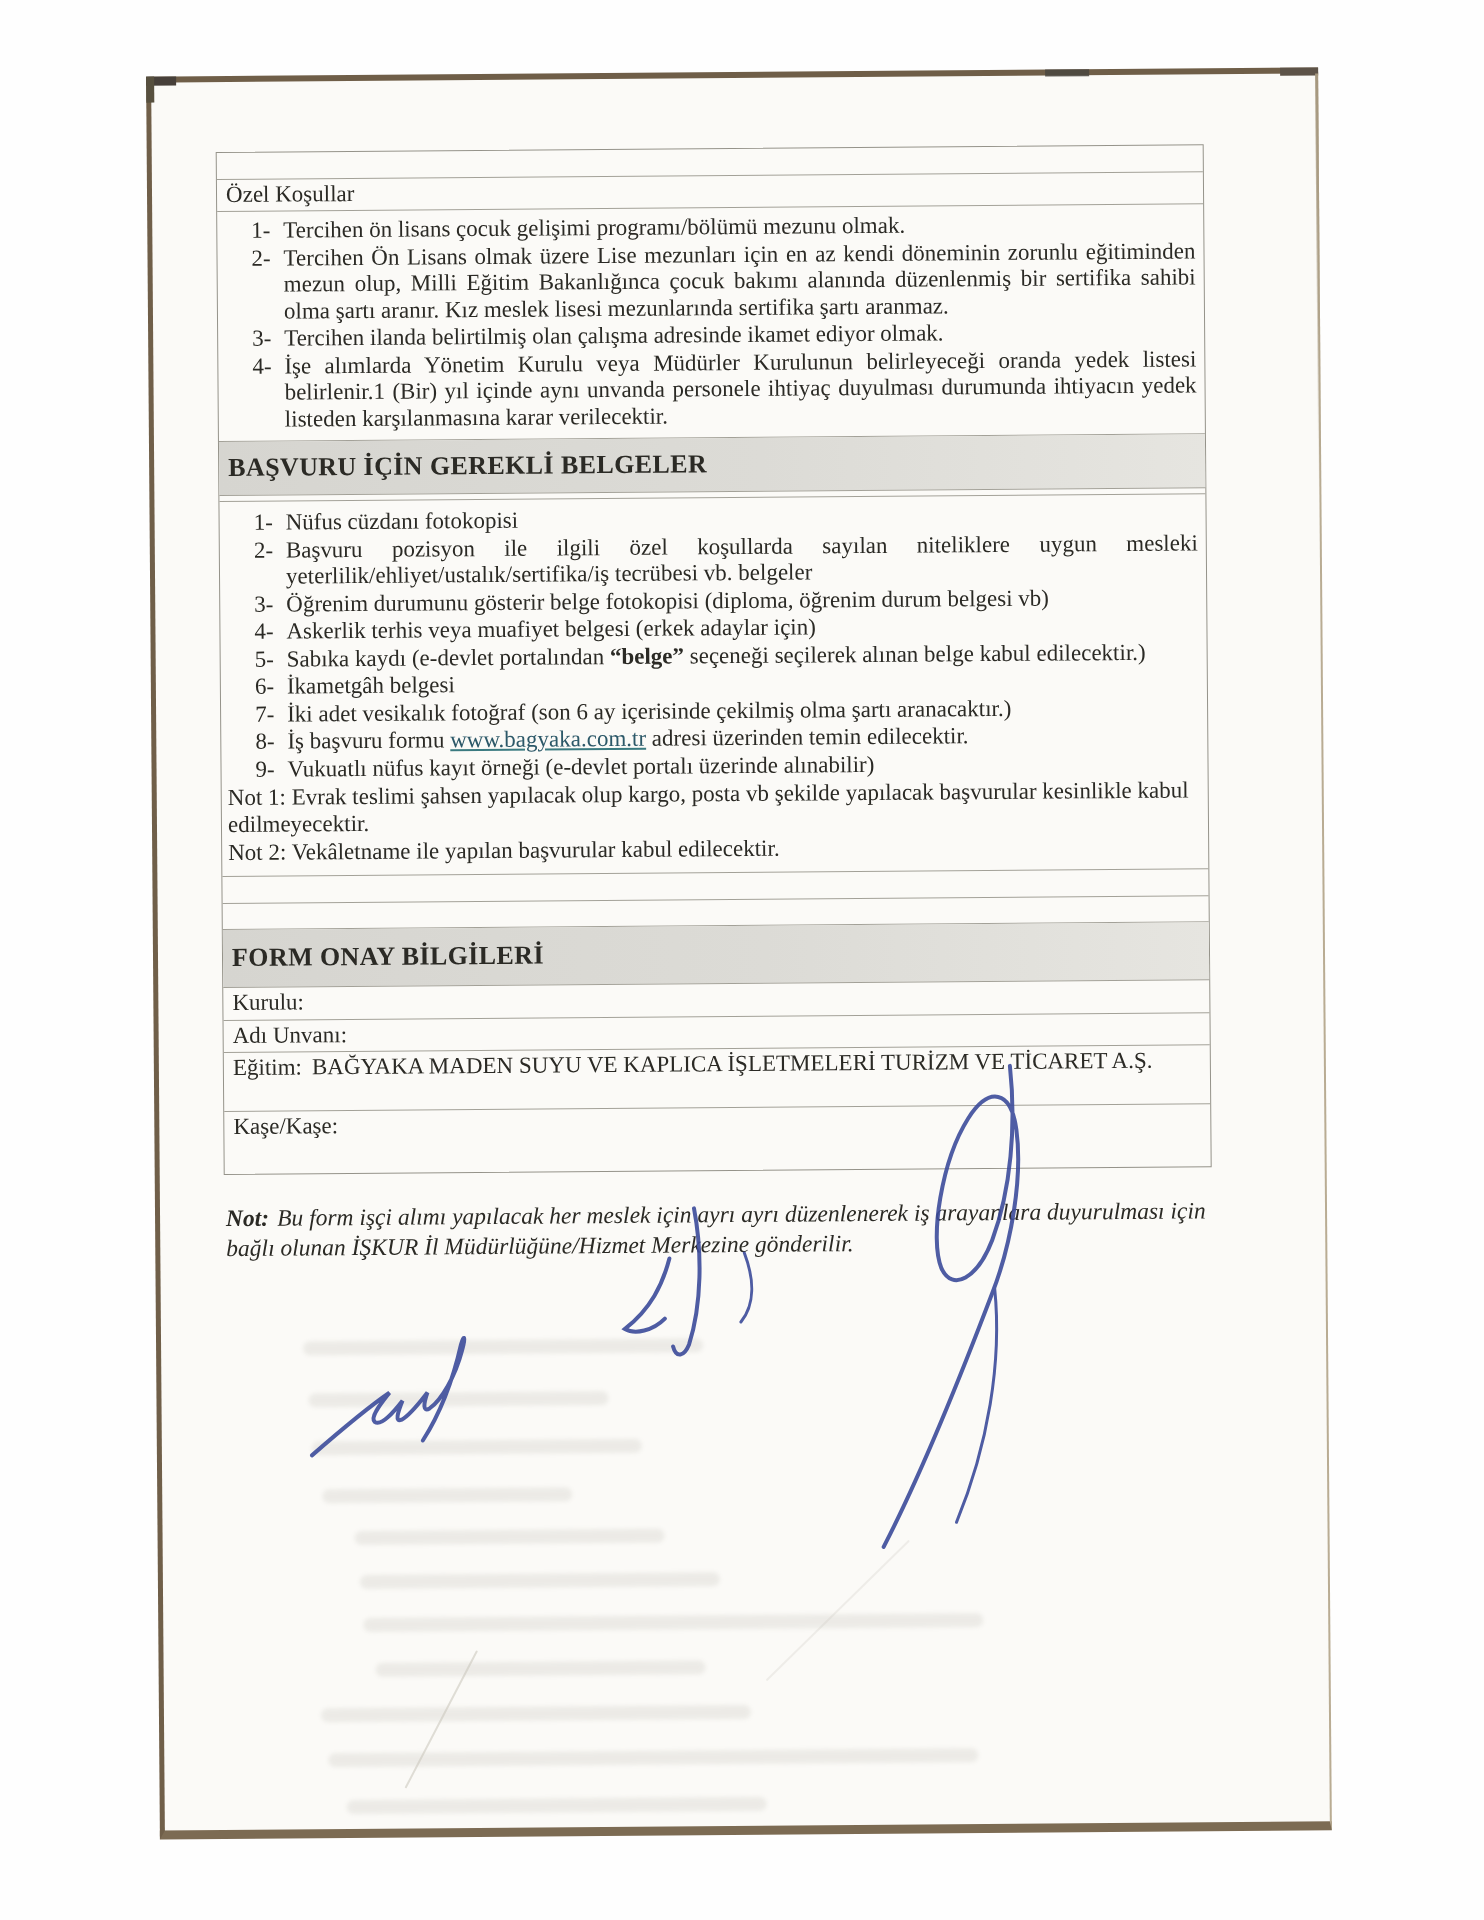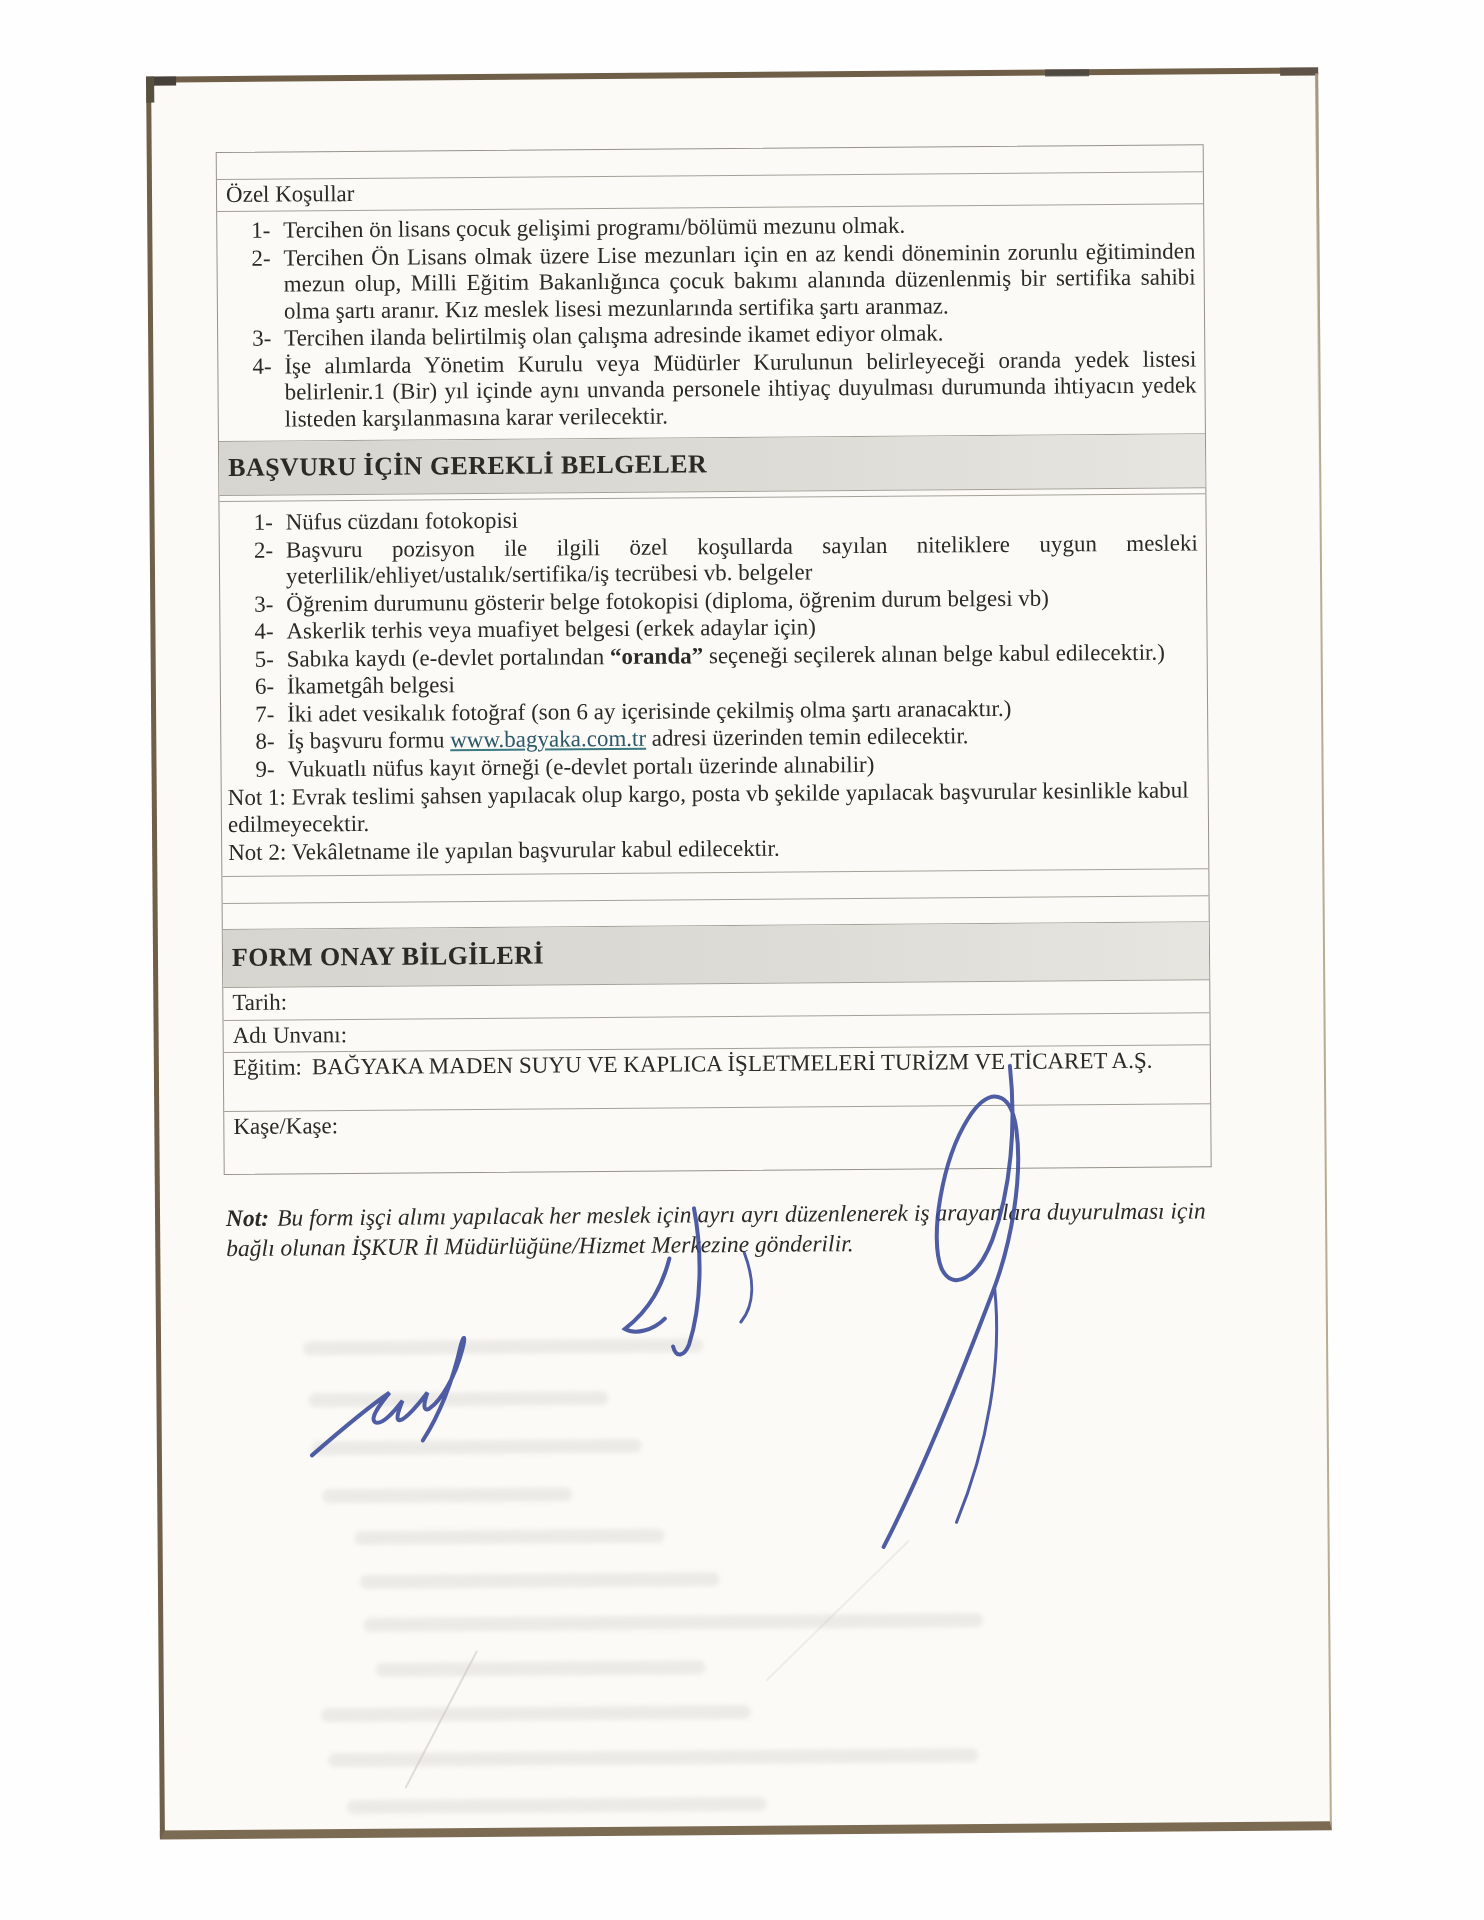--- a/index.html
+++ b/index.html
@@ -121,21 +121,21 @@
       <div class="li">
         <span class="num">3-</span>
         <span>Öğrenim durumunu gösterir belge fotokopisi (diploma, öğrenim durum belgesi vb)</span>
       </div>
       <div class="li">
         <span class="num">4-</span>
         <span>Askerlik terhis veya muafiyet belgesi (erkek adaylar için)</span>
       </div>
       <div class="li just">
         <span class="num">5-</span>
-        <span>Sabıka kaydı (e-devlet portalından </span><b>“oranda”</b><span> seçeneği seçilerek alınan belge kabul edilecektir.)</span>
+        <span>Sabıka kaydı (e-devlet portalından </span><b>“belge”</b><span> seçeneği seçilerek alınan belge kabul edilecektir.)</span>
       </div>
       <div class="li">
         <span class="num">6-</span>
         <span>İkametgâh belgesi</span>
       </div>
       <div class="li">
         <span class="num">7-</span>
         <span>İki adet vesikalık fotoğraf (son 6 ay içerisinde çekilmiş olma şartı aranacaktır.)</span>
       </div>
       <div class="li">
@@ -149,21 +149,21 @@
       <div class="note-line">Not 1: Evrak teslimi şahsen yapılacak olup kargo, posta vb şekilde yapılacak başvurular kesinlikle kabul edilmeyecektir.</div>
       <div class="note-line">Not 2: Vekâletname ile yapılan başvurular kabul edilecektir.</div>
     </div>
 
     <div class="r-gap1"></div>
     <div class="r-gap2"></div>
 
     <div class="band band2">FORM ONAY BİLGİLERİ</div>
 
     <div class="frow frow-tarih">
-      <span>Tarih:</span>
+      <span>Kurulu:</span>
     </div>
     <div class="frow frow-adi">
       <span>Adı Unvanı:</span>
     </div>
     <div class="frow frow-unvan">
       <span>Eğitim:</span><span class="fval">BAĞYAKA MADEN SUYU VE KAPLICA İŞLETMELERİ TURİZM VE TİCARET A.Ş.</span>
     </div>
     <div class="frow frow-kase">
       <span>Kaşe/Kaşe:</span>
     </div>

